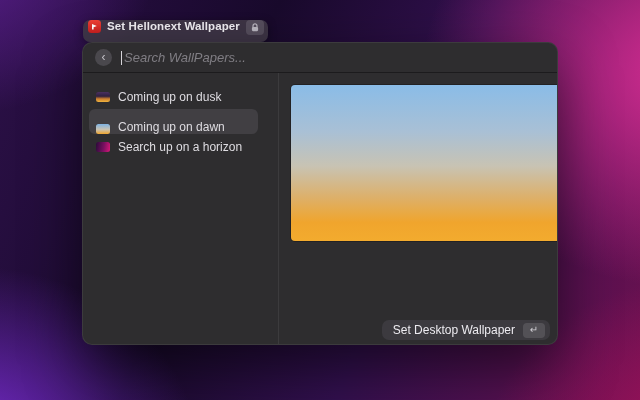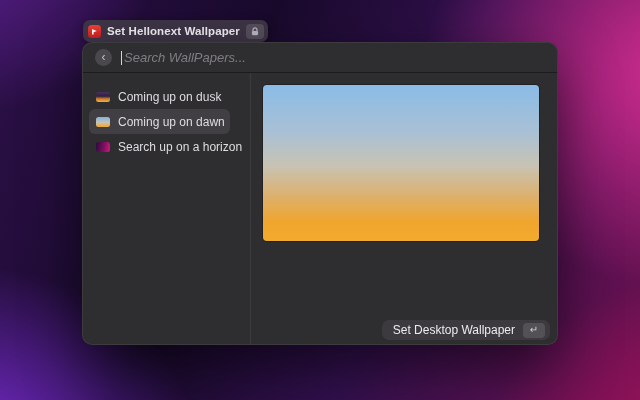--- a/index.html
+++ b/index.html
@@ -11,21 +11,21 @@
       radial-gradient(70% 90% at 108% 18%, #d92e95 0%, rgba(217,46,149,0) 60%),
       radial-gradient(55% 70% at -5% 112%, #7a2cd4 0%, rgba(122,44,212,0) 65%),
       radial-gradient(50% 60% at -8% -10%, #5b1f8e 0%, rgba(91,31,142,0) 65%),
       radial-gradient(60% 72% at 112% 112%, #a5125c 0%, rgba(165,18,92,0) 60%),
       linear-gradient(112deg, #2c1048 0%, #190a2c 35%, #32104e 62%, #6d1150 100%);
   }
 
   
   .cmd-tag {
     position:absolute; left:83px; top:20px; height:22px;
-    display:flex; align-items:center; gap:6px;
+    display:flex; align-items:flex-start; gap:6px;
     padding:0 4px 0 5px;
     background:rgba(64,56,72,.92);
     border-radius:7px;
     box-shadow:0 2px 8px rgba(0,0,0,.35);
   }
   .app-icon {
     width:13px; height:13px; border-radius:3.5px;
     background:linear-gradient(180deg,#ef4136,#c81f1f);
     display:flex; align-items:center; justify-content:center;
     flex:0 0 auto;
@@ -63,29 +63,29 @@
     cursor:default; flex:0 0 auto;
     padding-bottom:1px;
   }
   .search-field { display:flex; align-items:center; margin-left:9px; flex:1; }
   .caret { width:1px; height:14px; background:#d6d4da; margin-right:2px; }
   .search-placeholder { font-size:13px; color:#807e84;font-style:italic; }
 
   .content { flex:1; display:flex; min-height:0; }
 
   .sidebar {
-    width:168px; flex:0 0 auto;
+    width:196px; flex:0 0 auto;
     border-right:1px solid rgba(255,255,255,.07);
     padding:11px 20px 0 6px;
   }
   .row {
     height:25px; display:flex; align-items:center; gap:8px;
     padding:0 7px; border-radius:6px;
   }
-  .row.selected { background:#413f43; }
+  .row.selected { background:#413f43;align-items:flex-end; }
   .thumb { width:14px; height:10px; border-radius:2.5px; flex:0 0 auto; }
   .thumb-dusk    { background:linear-gradient(180deg,#4b3060 0%,#2f2040 42%,#c97b2e 68%,#f0b43e 100%); }
   .thumb-dawn    { background:linear-gradient(180deg,#7fb3e3 0%,#c9c2b2 55%,#f0a62e 100%); }
   .thumb-horizon { background:linear-gradient(100deg,#2a0a3a 0%,#7a1060 55%,#d81878 100%); }
   .row-label { font-size:12px; color:#dfdde2; font-weight:400; white-space:nowrap; }
 
   .preview-pane { flex:1; position:relative; }
   .preview-img {
     position:absolute; left:12px; top:12px; width:276px; height:156px;
     border-radius:4px;

